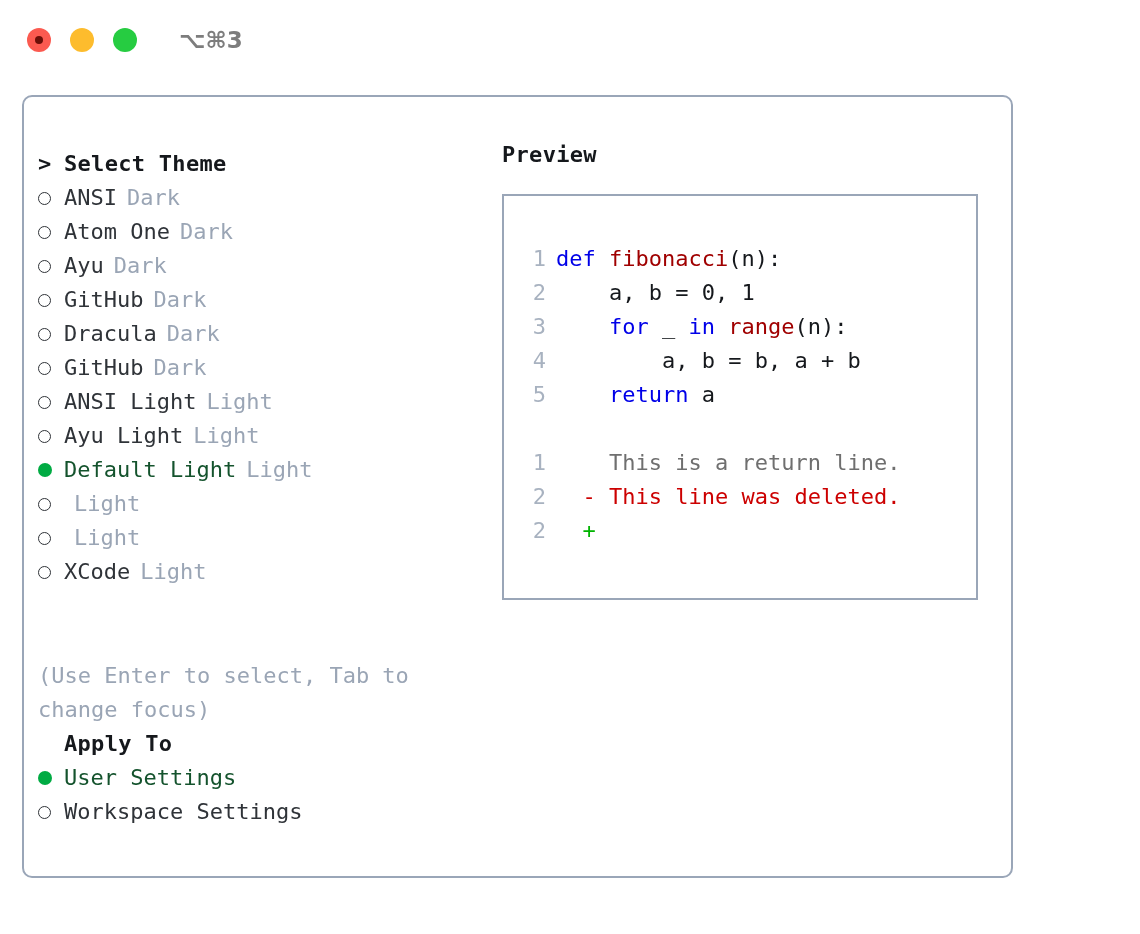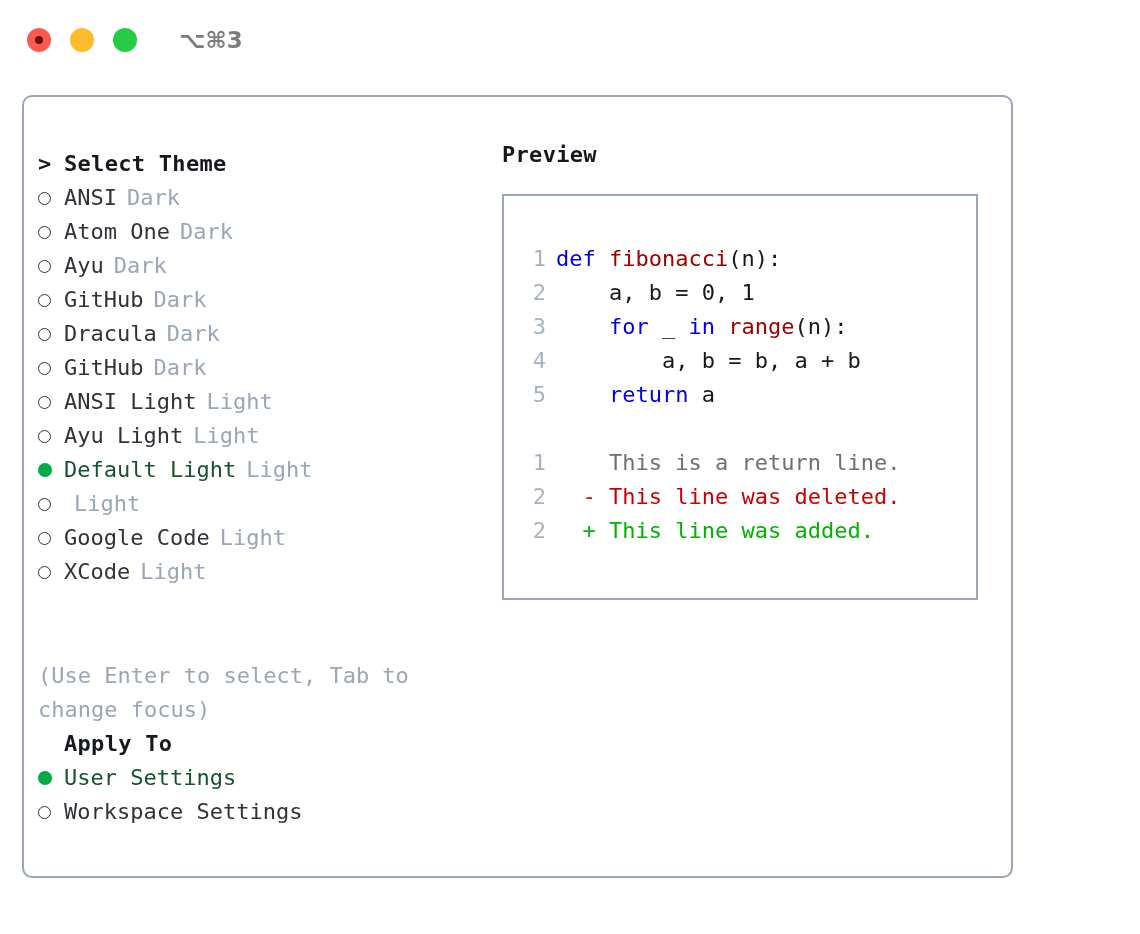--- a/index.html
+++ b/index.html
@@ -243,21 +243,21 @@
           <div class="list-line"><span class="marker"><span class="bullet-hollow"></span></span><span class="name">ANSI</span><span class="tag">Dark</span></div>
           <div class="list-line"><span class="marker"><span class="bullet-hollow"></span></span><span class="name">Atom One</span><span class="tag">Dark</span></div>
           <div class="list-line"><span class="marker"><span class="bullet-hollow"></span></span><span class="name">Ayu</span><span class="tag">Dark</span></div>
           <div class="list-line"><span class="marker"><span class="bullet-hollow"></span></span><span class="name">GitHub</span><span class="tag">Dark</span></div>
           <div class="list-line"><span class="marker"><span class="bullet-hollow"></span></span><span class="name">Dracula</span><span class="tag">Dark</span></div>
           <div class="list-line"><span class="marker"><span class="bullet-hollow"></span></span><span class="name">GitHub</span><span class="tag">Dark</span></div>
           <div class="list-line"><span class="marker"><span class="bullet-hollow"></span></span><span class="name">ANSI Light</span><span class="tag">Light</span></div>
           <div class="list-line"><span class="marker"><span class="bullet-hollow"></span></span><span class="name">Ayu Light</span><span class="tag">Light</span></div>
           <div class="list-line"><span class="marker"><span class="bullet-filled"></span></span><span class="name selected">Default Light</span><span class="tag">Light</span></div>
           <div class="list-line"><span class="marker"><span class="bullet-hollow"></span></span><span class="tag">Light</span></div>
-          <div class="list-line"><span class="marker"><span class="bullet-hollow"></span></span><span class="name">Google Code</span><span class="tag">Light</span></div>
+          <div class="list-line"><span class="marker"><span class="bullet-hollow"></span></span><span class="tag">Light</span></div>
           <div class="list-line"><span class="marker"><span class="bullet-hollow"></span></span><span class="name">XCode</span><span class="tag">Light</span></div>
         </div>
 
       <div class="spacer-row"></div>
 
       <div id="hint">(Use Enter to select, Tab to change focus)</div>
 
       <div id="apply-section">
         <div class="apply-head">
           <span class="indent"></span>
@@ -277,19 +277,19 @@
             <div class="code-line"><span class="ln">1</span><span><span class="kw">def </span><span class="fn">fibonacci</span><span class="plain">(n):</span></span></div>
             <div class="code-line"><span class="ln">2</span><span><span class="plain">    a, b = 0, 1</span></span></div>
             <div class="code-line"><span class="ln">3</span><span><span class="plain">    </span><span class="kw">for</span><span class="plain"> _ </span><span class="kw">in</span><span class="plain"> </span><span class="fn">range</span><span class="plain">(n):</span></span></div>
             <div class="code-line"><span class="ln">4</span><span><span class="plain">        a, b = b, a + b</span></span></div>
             <div class="code-line"><span class="ln">5</span><span><span class="plain">    </span><span class="kw">return</span><span class="plain"> a</span></span></div>
           </div>
         <div class="code-blank"></div>
         <div id="diff-area">
             <div class="code-line"><span class="ln">1</span><span class="ctx">    </span><span class="ctx">This is a return line.</span></div>
             <div class="code-line"><span class="ln">2</span><span class="del">  - </span><span class="del">This line was deleted.</span></div>
-            <div class="code-line"><span class="ln">2</span><span class="add">  + </span><span class="add">This line was added.</span></div>
+            <div class="code-line"><span class="ln">2</span><span class="add">  + </span></div>
           </div>
       </div>
     </div>
 
   </div>
 </div>
 
 </body></html>

